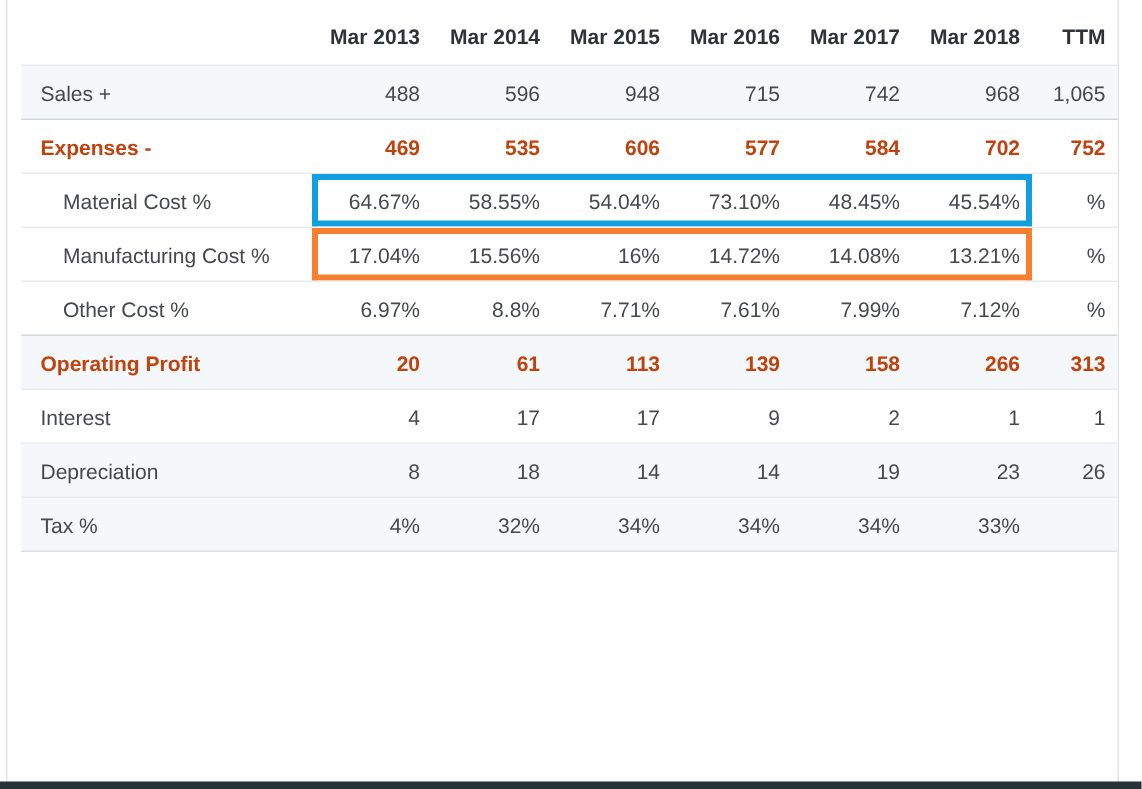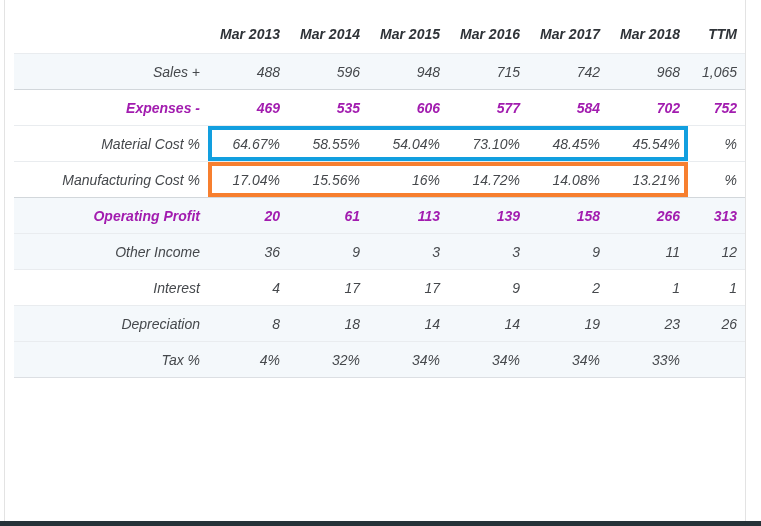--- a/index.html
+++ b/index.html
@@ -5,40 +5,40 @@
   html, body { margin:0; padding:0; background:#ffffff; }
   body {
     width:761px; height:526px; overflow:hidden;
     font-family:"Liberation Sans","DejaVu Sans",sans-serif;
     -webkit-font-smoothing:antialiased;
   }
   .page { position:relative; width:761px; height:526px; background:#fff; }
   .edge-line { position:absolute; top:0; bottom:0; width:1px; background:#e3e3e3; }
   .edge-left  { left:4px; }
   .edge-right { left:745px; }
-  .table-wrap { position:absolute; left:14px; top:14px; width:731px;font-style:italic; }
+  .table-wrap { position:absolute; left:14px; top:4px; width:731px; }
   table { border-collapse:collapse; table-layout:fixed; width:731px; }
   col.c-label { width:194px; }
   col.c-year  { width:80px; }
   col.c-ttm   { width:57px; }
   th {
     height:39px; font-size:14px; font-weight:bold; color:#2f3338;
     text-align:right; padding:0 8px 0 0; white-space:nowrap;
   }
   th.label-h { text-align:left; padding-left:13px; }
   td {
     height:35px; font-size:14px; color:#45484c; text-align:right;
     padding:0 8px 0 0; white-space:nowrap;
     border-top:1px solid #e9ecef; background:#fff;
   }
   tbody tr:last-child td { border-bottom:1px solid #dcdfe3; }
-  td.label { text-align:right; padding-left:13px;margin-top:12px; }
+  td.label { text-align:left; padding-left:13px;margin-top:12px; }
   td.label.indent { padding-left:28px; }
   tr.shaded td { background:#f4f8fb; }
-  tr.boldrow td { font-weight:bold; color:#a21caf; border-top-color:#d2d7db; }
+  tr.boldrow td { font-weight:bold; color:#c2410c; border-top-color:#d2d7db; }
   .bottom-bar { position:absolute; left:0; right:0; bottom:0; height:5px; }
 </style>
 </head>
 <body>
 
 <div class="page">
   <div class="edge-line edge-left"></div>
   <div class="edge-line edge-right"></div>
 
   <div class="table-wrap">
@@ -99,39 +99,39 @@
           <tr>
             <td class="label indent">Manufacturing Cost %</td>
             <td style="box-shadow: rgb(247, 127, 47) 0px 4px 0px inset, rgb(247, 127, 47) 0px -4px 0px inset, rgb(247, 127, 47) 4px 0px 0px inset;">17.04%</td>
             <td style="box-shadow: rgb(247, 127, 47) 0px 4px 0px inset, rgb(247, 127, 47) 0px -4px 0px inset;">15.56%</td>
             <td style="box-shadow: rgb(247, 127, 47) 0px 4px 0px inset, rgb(247, 127, 47) 0px -4px 0px inset;">16%</td>
             <td style="box-shadow: rgb(247, 127, 47) 0px 4px 0px inset, rgb(247, 127, 47) 0px -4px 0px inset;">14.72%</td>
             <td style="box-shadow: rgb(247, 127, 47) 0px 4px 0px inset, rgb(247, 127, 47) 0px -4px 0px inset;">14.08%</td>
             <td style="box-shadow: rgb(247, 127, 47) 0px 4px 0px inset, rgb(247, 127, 47) 0px -4px 0px inset, rgb(247, 127, 47) -4px 0px 0px inset;">13.21%</td>
             <td>%</td>
           </tr>
+          <tr>
+            <td class="label indent">Other Cost %</td>
+            <td>6.97%</td>
+            <td>8.8%</td>
+            <td>7.71%</td>
+            <td>7.61%</td>
+            <td>7.99%</td>
+            <td>7.12%</td>
+            <td>%</td>
+          </tr>
           <tr class="shaded boldrow">
             <td class="label">Operating Profit</td>
             <td>20</td>
             <td>61</td>
             <td>113</td>
             <td>139</td>
             <td>158</td>
             <td>266</td>
             <td>313</td>
-          </tr>
-          <tr class="shaded">
-            <td class="label">Other Income</td>
-            <td>36</td>
-            <td>9</td>
-            <td>3</td>
-            <td>3</td>
-            <td>9</td>
-            <td>11</td>
-            <td>12</td>
           </tr>
           <tr>
             <td class="label">Interest</td>
             <td>4</td>
             <td>17</td>
             <td>17</td>
             <td>9</td>
             <td>2</td>
             <td>1</td>
             <td>1</td>

